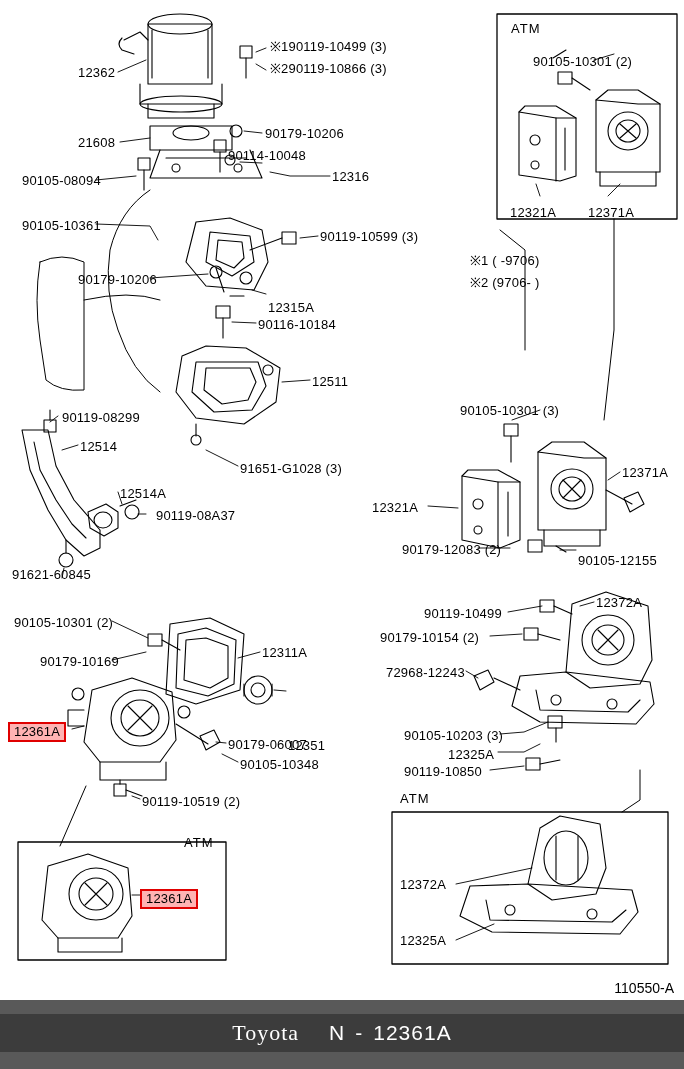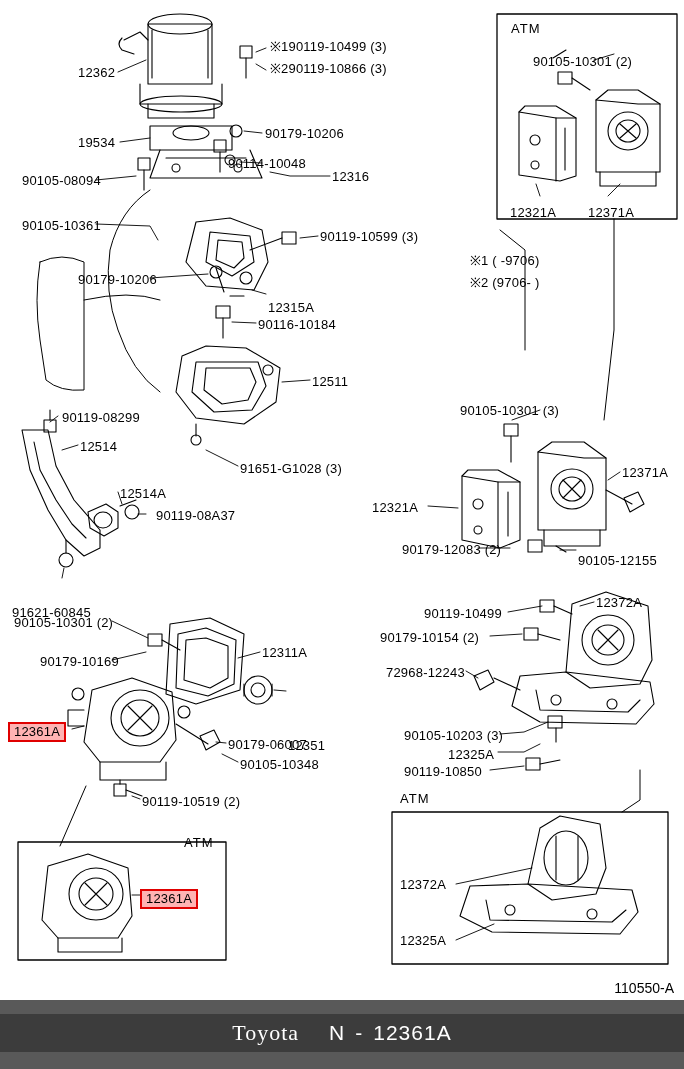--- a/index.html
+++ b/index.html
@@ -301,37 +301,37 @@
     </g>
   </svg>
 
   <div class="lbl atm" style="left:511px; top:22px;">ATM</div>
   <div class="lbl atm" style="left:184px; top:836px;">ATM</div>
   <div class="lbl atm" style="left:400px; top:792px;">ATM</div>
 
   <div class="lbl" style="left:78px;  top:66px;">12362</div>
   <div class="lbl" style="left:270px; top:40px;">※190119-10499 (3)</div>
   <div class="lbl" style="left:270px; top:62px;">※290119-10866 (3)</div>
-  <div class="lbl" style="left:78px;  top:136px;">19534</div>
+  <div class="lbl" style="left:78px;  top:136px;">21608</div>
   <div class="lbl" style="left:265px; top:127px;">90179-10206</div>
-  <div class="lbl" style="left:228px; top:157px;">90114-10048</div>
+  <div class="lbl" style="left:228px; top:149px;">90114-10048</div>
   <div class="lbl" style="left:332px; top:170px;">12316</div>
   <div class="lbl" style="left:22px;  top:174px;">90105-08094</div>
   <div class="lbl" style="left:22px;  top:219px;">90105-10361</div>
   <div class="lbl" style="left:320px; top:230px;">90119-10599 (3)</div>
   <div class="lbl" style="left:78px;  top:273px;">90179-10206</div>
   <div class="lbl" style="left:268px; top:289px;margin-top:12px;">12315A</div>
   <div class="lbl" style="left:258px; top:318px;">90116-10184</div>
   <div class="lbl" style="left:312px; top:375px;">12511</div>
   <div class="lbl" style="left:62px;  top:411px;">90119-08299</div>
   <div class="lbl" style="left:80px;  top:440px;">12514</div>
   <div class="lbl" style="left:240px; top:462px;">91651-G1028 (3)</div>
   <div class="lbl" style="left:120px; top:487px;">12514A</div>
   <div class="lbl" style="left:156px; top:509px;">90119-08A37</div>
-  <div class="lbl" style="left:12px;  top:606px;">91621-60845</div>
+  <div class="lbl" style="left:12px;  top:568px;">91621-60845</div>
   <div class="lbl" style="left:14px;  top:616px;">90105-10301 (2)</div>
   <div class="lbl" style="left:40px;  top:655px;">90179-10169</div>
   <div class="lbl" style="left:262px; top:646px;">12311A</div>
   <div class="lbl" style="left:288px; top:718px;margin-top:21px;">12351</div>
   <div class="lbl highlight" style="left:8px;  top:722px;">12361A</div>
   <div class="lbl" style="left:228px; top:738px;">90179-06007</div>
   <div class="lbl" style="left:240px; top:758px;">90105-10348</div>
   <div class="lbl" style="left:142px; top:795px;">90119-10519 (2)</div>
   <div class="lbl highlight" style="left:140px; top:889px;">12361A</div>
 

